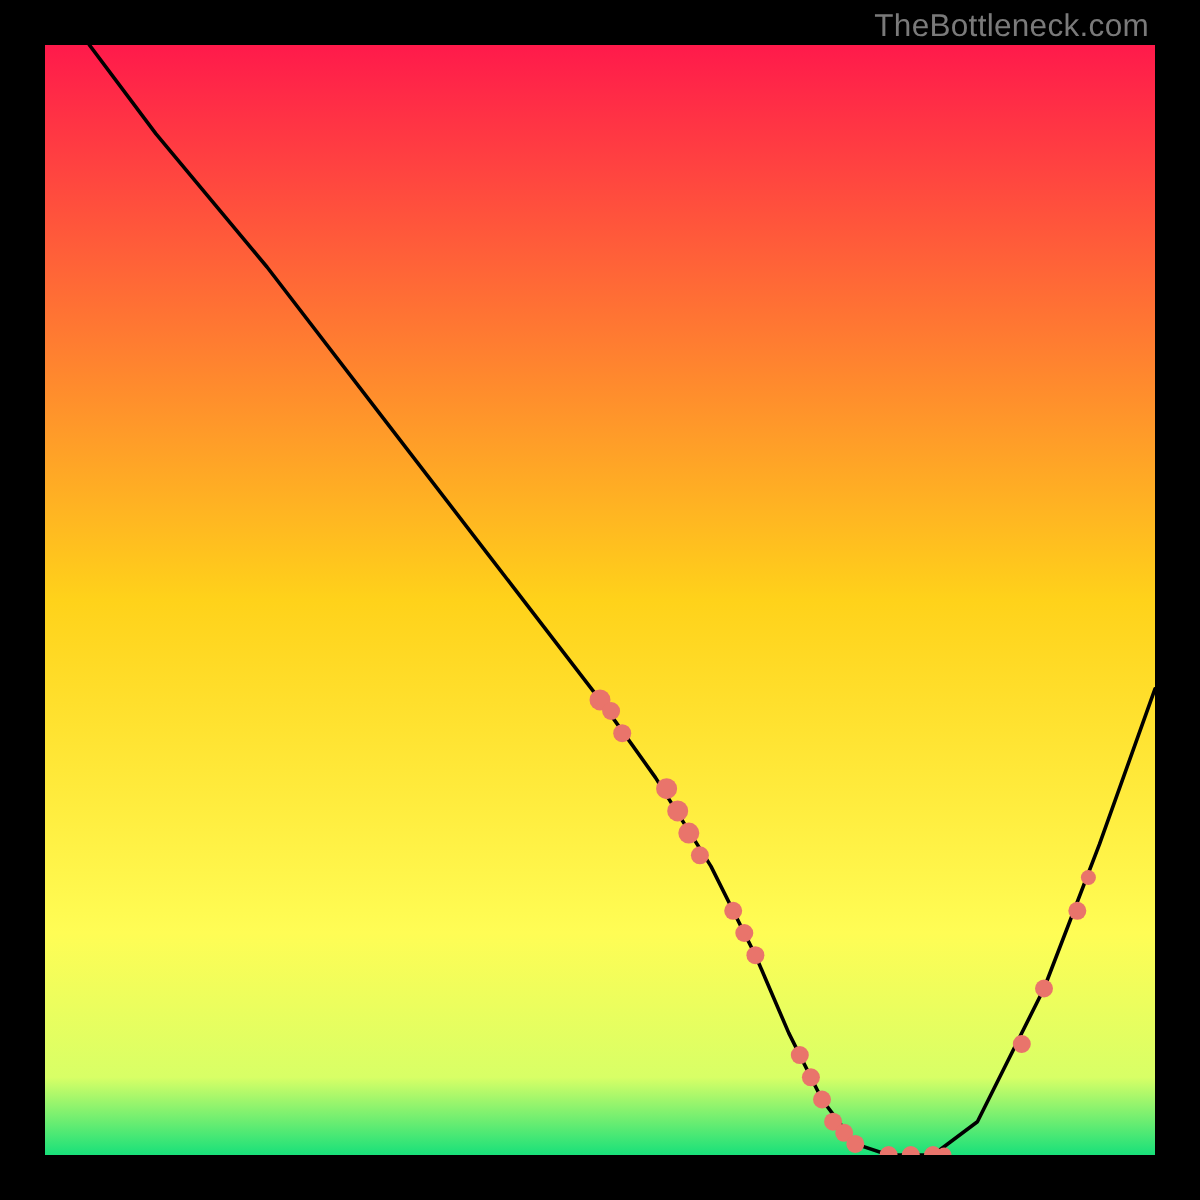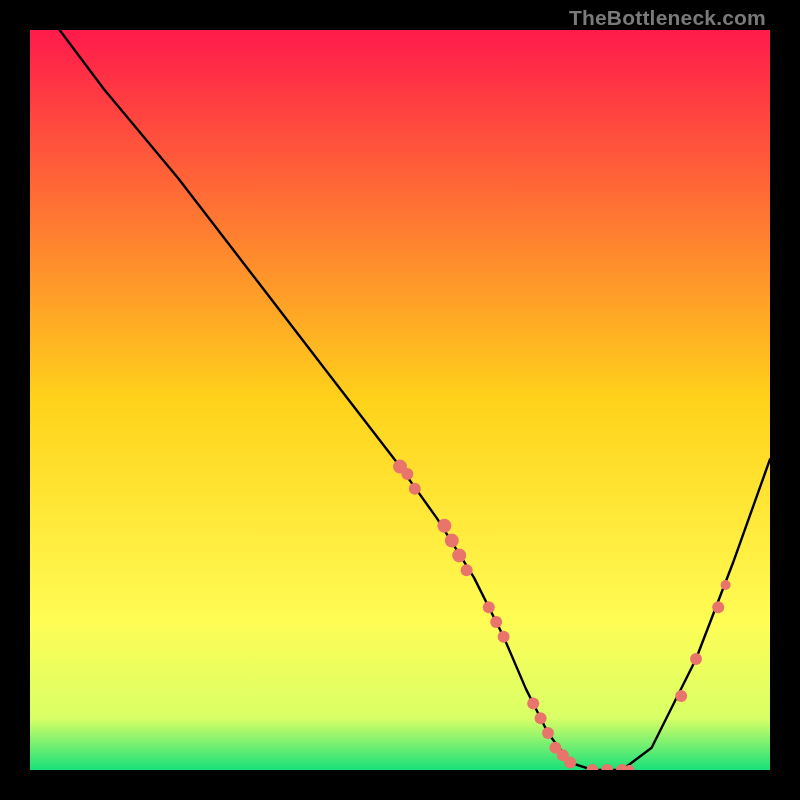--- a/index.html
+++ b/index.html
@@ -24,21 +24,21 @@
     top: 0;
     width: 740px;
     height: 740px;
   }
   .watermark {
     position: absolute;
     top: 6px;
     right: 34px;
     color: #7a7a7a;
     font-size: 21px;
-    font-weight: 700;
+    font-weight: 400;
     letter-spacing: 0.2px;
   }
   svg { display: block; }
 </style>
 </head>
 <body>
 
 <div class="watermark">TheBottleneck.com</div>
 
 <div class="frame">

